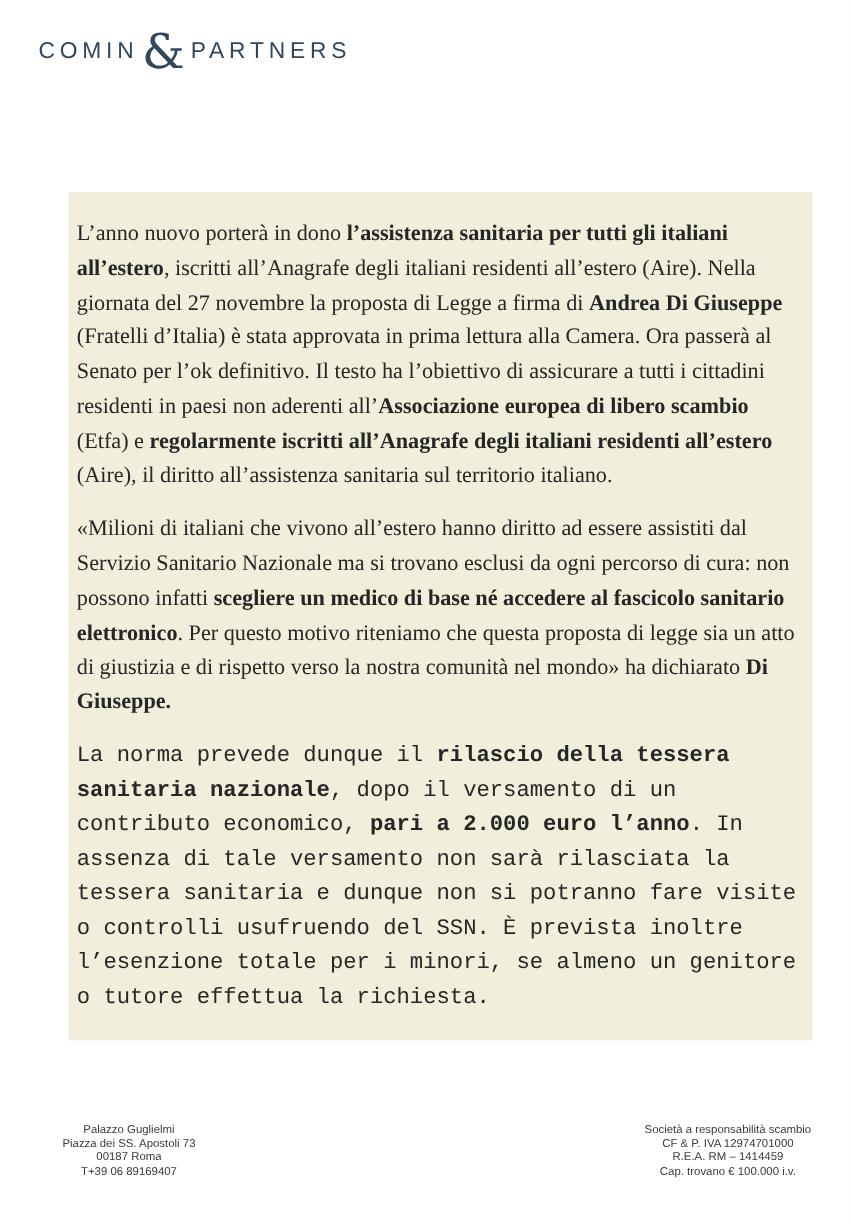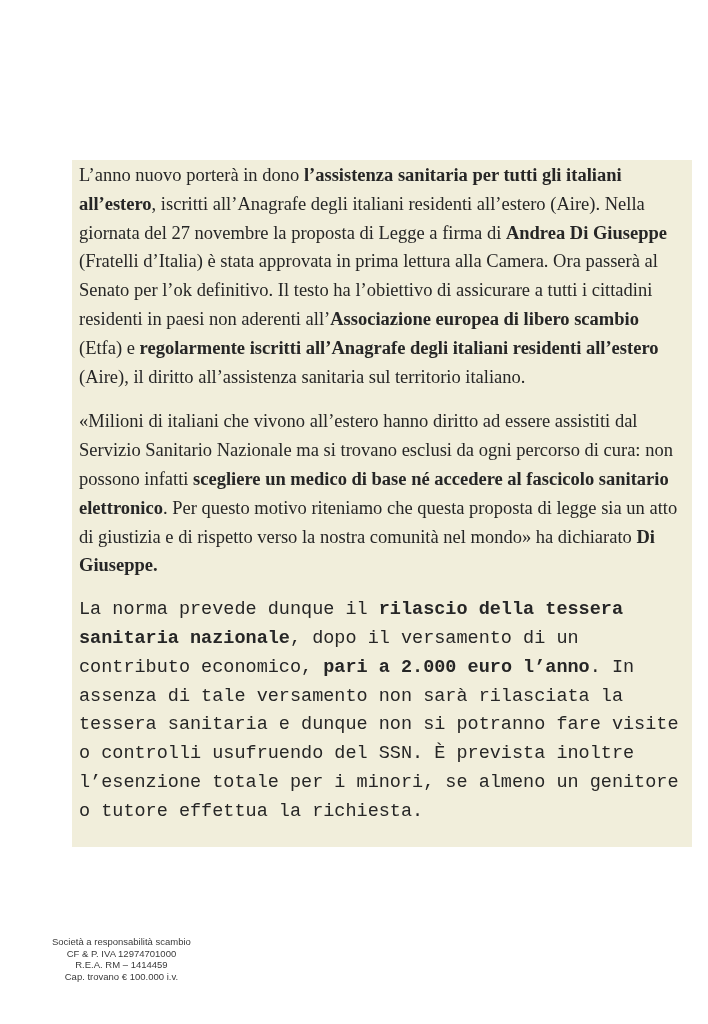--- a/index.html
+++ b/index.html
@@ -44,29 +44,29 @@
     font-family: "DejaVu Serif", serif;
     font-size: 40px;
     font-weight: 400;
     line-height: 1;
     margin: -2px 5px 0 3px;
     transform: translateY(2px);
   }
   
   .article {
     position: absolute;
-    left: 72px;
+    left: 57px;
     top: 160px;
     width: 620px;
     background: var(--article-background);
     color: var(--article-text);
     font-family: "Liberation Serif", serif;
     font-size: 18.5px;
     line-height: 28.8px;
-    padding: 1px 8px 4px 7px;
+    padding: 21px 8px 4px 7px;
   }
   .article p { margin: 0 0 16px 0; }
   .article p:last-child { margin-bottom: 16px; font-family: Liberation Mono, monospace; }
   .article b { font-weight: 700; }
   
   .footer {
     position: absolute;
     left: 52px;
     top: 936px;
     width: 624px;
@@ -78,28 +78,39 @@
     line-height: 11.5px;
     text-align: center;
   }
   .fcol { white-space: nowrap; }
 </style>
 </head>
 <body>
 
 <div class="page">
 
+  <div class="logo">
+    <span class="logo-word">COMIN</span>
+    <span class="logo-amp">&amp;</span>
+    <span class="logo-word">PARTNERS</span>
+  </div>
 
   <div class="article">
       <p><span>L’anno nuovo porterà in dono </span><b>l’assistenza sanitaria per tutti gli italiani all’estero</b><span>, iscritti all’Anagrafe degli italiani residenti all’estero (Aire). Nella giornata del 27 novembre la proposta di Legge a firma di </span><b>Andrea Di Giuseppe</b><span> (Fratelli d’Italia) è stata approvata in prima lettura alla Camera. Ora passerà al Senato per l’ok definitivo. Il testo ha l’obiettivo di assicurare a tutti i cittadini residenti in paesi non aderenti all’</span><b>Associazione europea di libero scambio</b><span> (Etfa) e </span><b>regolarmente iscritti all’Anagrafe degli italiani residenti all’estero</b><span> (Aire), il diritto all’assistenza sanitaria sul territorio italiano.</span></p>
       <p><span>«Milioni di italiani che vivono all’estero hanno diritto ad essere assistiti dal Servizio Sanitario Nazionale ma si trovano esclusi da ogni percorso di cura: non possono infatti </span><b>scegliere un medico di base né accedere al fascicolo sanitario elettronico</b><span>. Per questo motivo riteniamo che questa proposta di legge sia un atto di giustizia e di rispetto verso la nostra comunità nel mondo» ha dichiarato </span><b>Di Giuseppe.</b></p>
       <p><span>La norma prevede dunque il </span><b>rilascio della tessera sanitaria nazionale</b><span>, dopo il versamento di un contributo economico, </span><b>pari a 2.000 euro l’anno</b><span>. In assenza di tale versamento non sarà rilasciata la tessera sanitaria e dunque non si potranno fare visite o controlli usufruendo del SSN. È prevista inoltre l’esenzione totale per i minori, se almeno un genitore o tutore effettua la richiesta.</span></p>
     </div>
 
   <div class="footer">
+      <div class="fcol">
+        <div>Palazzo Guglielmi</div>
+        <div>Piazza dei SS. Apostoli 73</div>
+        <div>00187 Roma</div>
+        <div>T+39 06 89169407</div>
+      </div>
       <div class="fcol">
         <div>Società a responsabilità scambio</div>
         <div>CF &amp; P. IVA 12974701000</div>
         <div>R.E.A. RM – 1414459</div>
         <div>Cap. trovano € 100.000 i.v.</div>
       </div>
     </div>
 
 </div>
 

